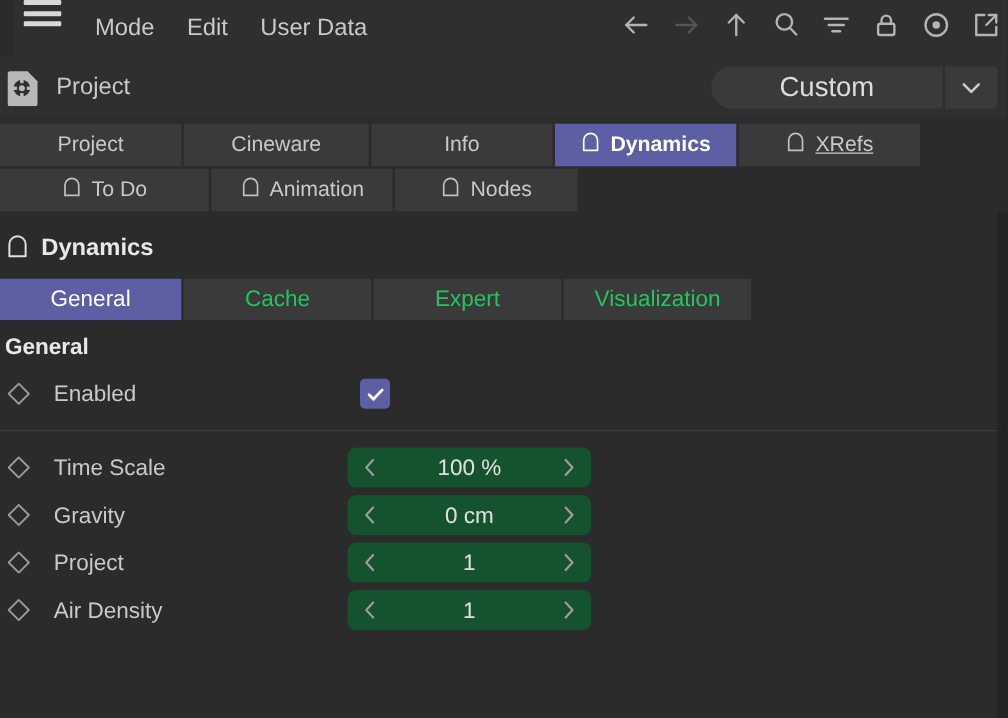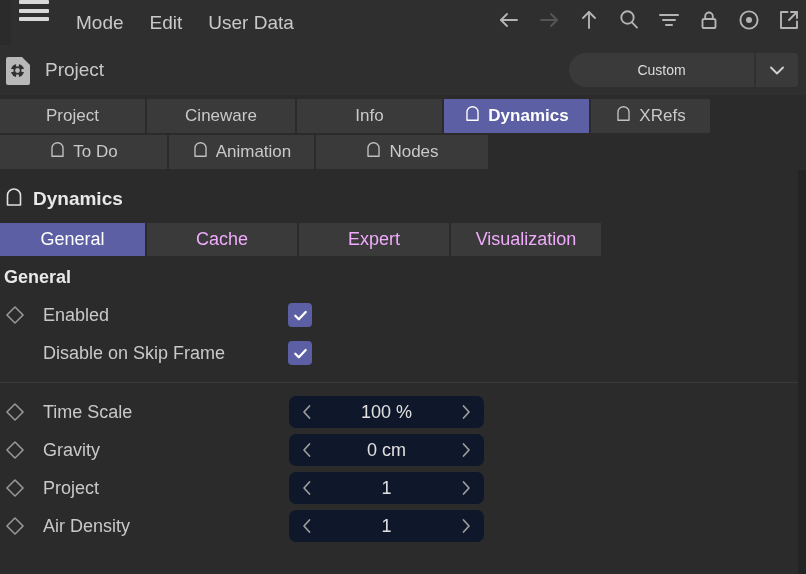--- a/index.html
+++ b/index.html
@@ -82,21 +82,21 @@
     align-items: stretch;
     height: 34px;
     margin-right: 8px;
     flex: none;
   }
   .dd-main {
     width: 185px;
     background: #3a3a3a;
     border-radius: 17px 0 0 17px;
     display: flex; align-items: center; justify-content: center;
-    font-size: 14px;
+    font-size: 22px;
     color: #dcdcdc;
   }
   .dd-arrow {
     width: 42px;
     background: #3a3a3a;
     border-radius: 0 4px 4px 0;
     margin-left: 2px;
     display: flex; align-items: center; justify-content: center;
   }
 
@@ -125,24 +125,24 @@
   .tab.active {
     background: #5c5fa3;
     color: #ffffff;
     font-weight: bold;
   }
   .tab .arch { flex: none; }
   .t-project { width: 145px; }
   .t-cineware { width: 148px; }
   .t-info { width: 145px; }
   .t-dynamics { width: 145px; }
-  .t-xrefs { width: 119px; }
+  .t-xrefs { width: 145px; text-decoration: underline; }
   .t-todo { width: 167px; }
   .t-animation { width: 145px; }
-  .t-nodes { width: 172px; }
+  .t-nodes { width: 146px; }
 
   
   .objhdr {
     position: absolute;
     left: 0; top: 180px;
     width: 806px; height: 38px;
     display: flex; align-items: center;
     padding-left: 4px;
     box-sizing: border-box;
   }
@@ -157,21 +157,21 @@
   .subtabs {
     position: absolute;
     left: 0; top: 223px;
     height: 33px;
     display: flex;
   }
   .subtab {
     background: #3a3a3a;
     display: flex; align-items: center; justify-content: center;
     font-size: 18px;
-    color: #f0abfc;
+    color: #22c55e;
     margin-right: 2px;
     box-sizing: border-box;
   }
   .subtab.active {
     background: #5c5fa3;
     color: #ffffff;
   }
   .st-general { width: 145px; }
   .st-cache { width: 150px; }
   .st-expert { width: 150px; }
@@ -210,24 +210,24 @@
     position: absolute;
     left: 288px;
     width: 24px; height: 24px;
     border-radius: 4px;
     background: #5c5fa3;
     display: flex; align-items: center; justify-content: center;
   }
   .chk.noind { left: 288px; }
   .numfield {
     position: absolute;
-    left: 289px;
+    left: 278px;
     width: 195px;
     height: 32px;
-    background: #0f172a;
+    background: #14532d;
     border-radius: 7px;
     display: flex;
     align-items: center;
     justify-content: flex-end;
     box-sizing: border-box;
     padding: 0 10px;
   }
   .numval {
     flex: 1 1 auto;
     text-align: center;
@@ -437,29 +437,20 @@
         </svg>
       </span>
       <span class="plabel wide">Enabled</span>
       <span class="chk">
         <svg width="17" height="17" viewBox="0 0 17 17" fill="none" stroke="#ffffff" stroke-width="2.3" stroke-linecap="round" stroke-linejoin="round">
           <polyline points="3.3,8.8 6.8,12.3 13.7,5"></polyline>
         </svg>
       </span>
     </div>
 
-    <div class="prow">
-      <span class="kf"></span>
-      <span class="plabel wide">Disable on Skip Frame</span>
-      <span class="chk noind">
-        <svg width="17" height="17" viewBox="0 0 17 17" fill="none" stroke="#ffffff" stroke-width="2.3" stroke-linecap="round" stroke-linejoin="round">
-          <polyline points="3.3,8.8 6.8,12.3 13.7,5"></polyline>
-        </svg>
-      </span>
-    </div>
 
     <div class="divider"></div>
 
     <div id="numrows">
         <div class="prow">
           <span class="kf">
             <svg width="18" height="18" viewBox="0 0 18 18" fill="none" stroke="#9a9a9a" stroke-width="1.5" stroke-linejoin="round">
               <rect x="3.3" y="3.3" width="11.4" height="11.4" transform="rotate(45 9 9)"></rect>
             </svg>
           </span>

